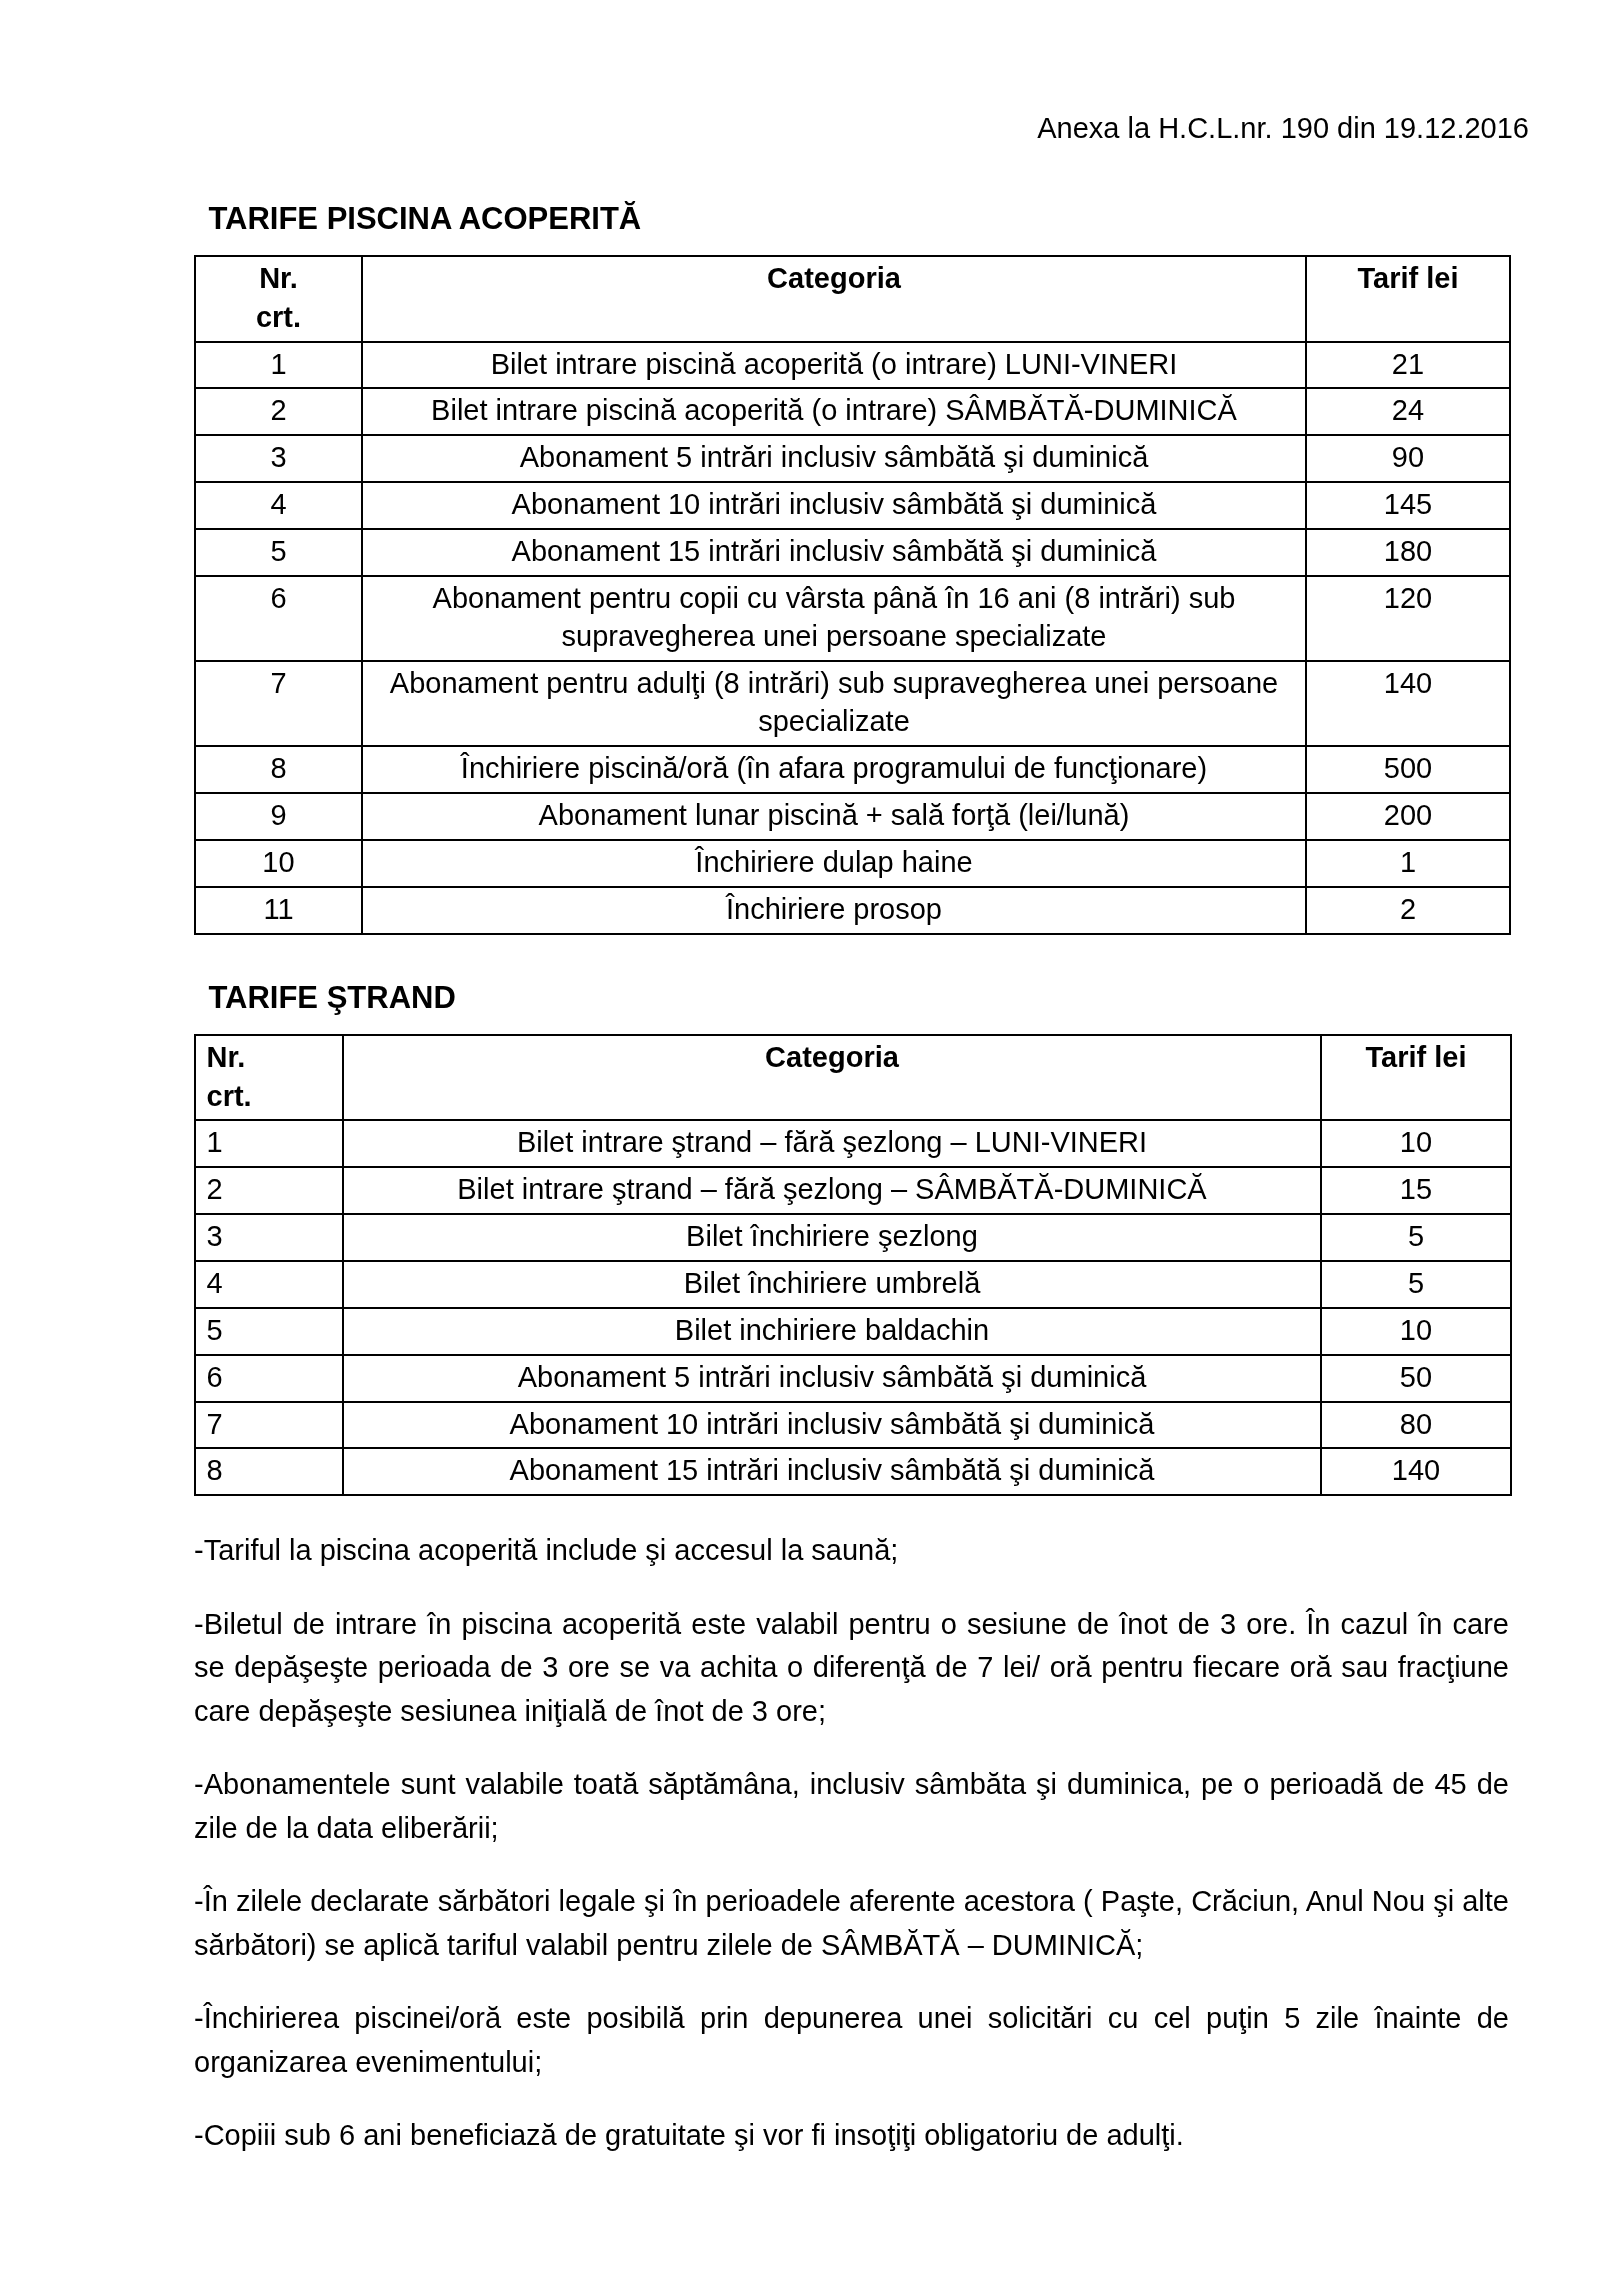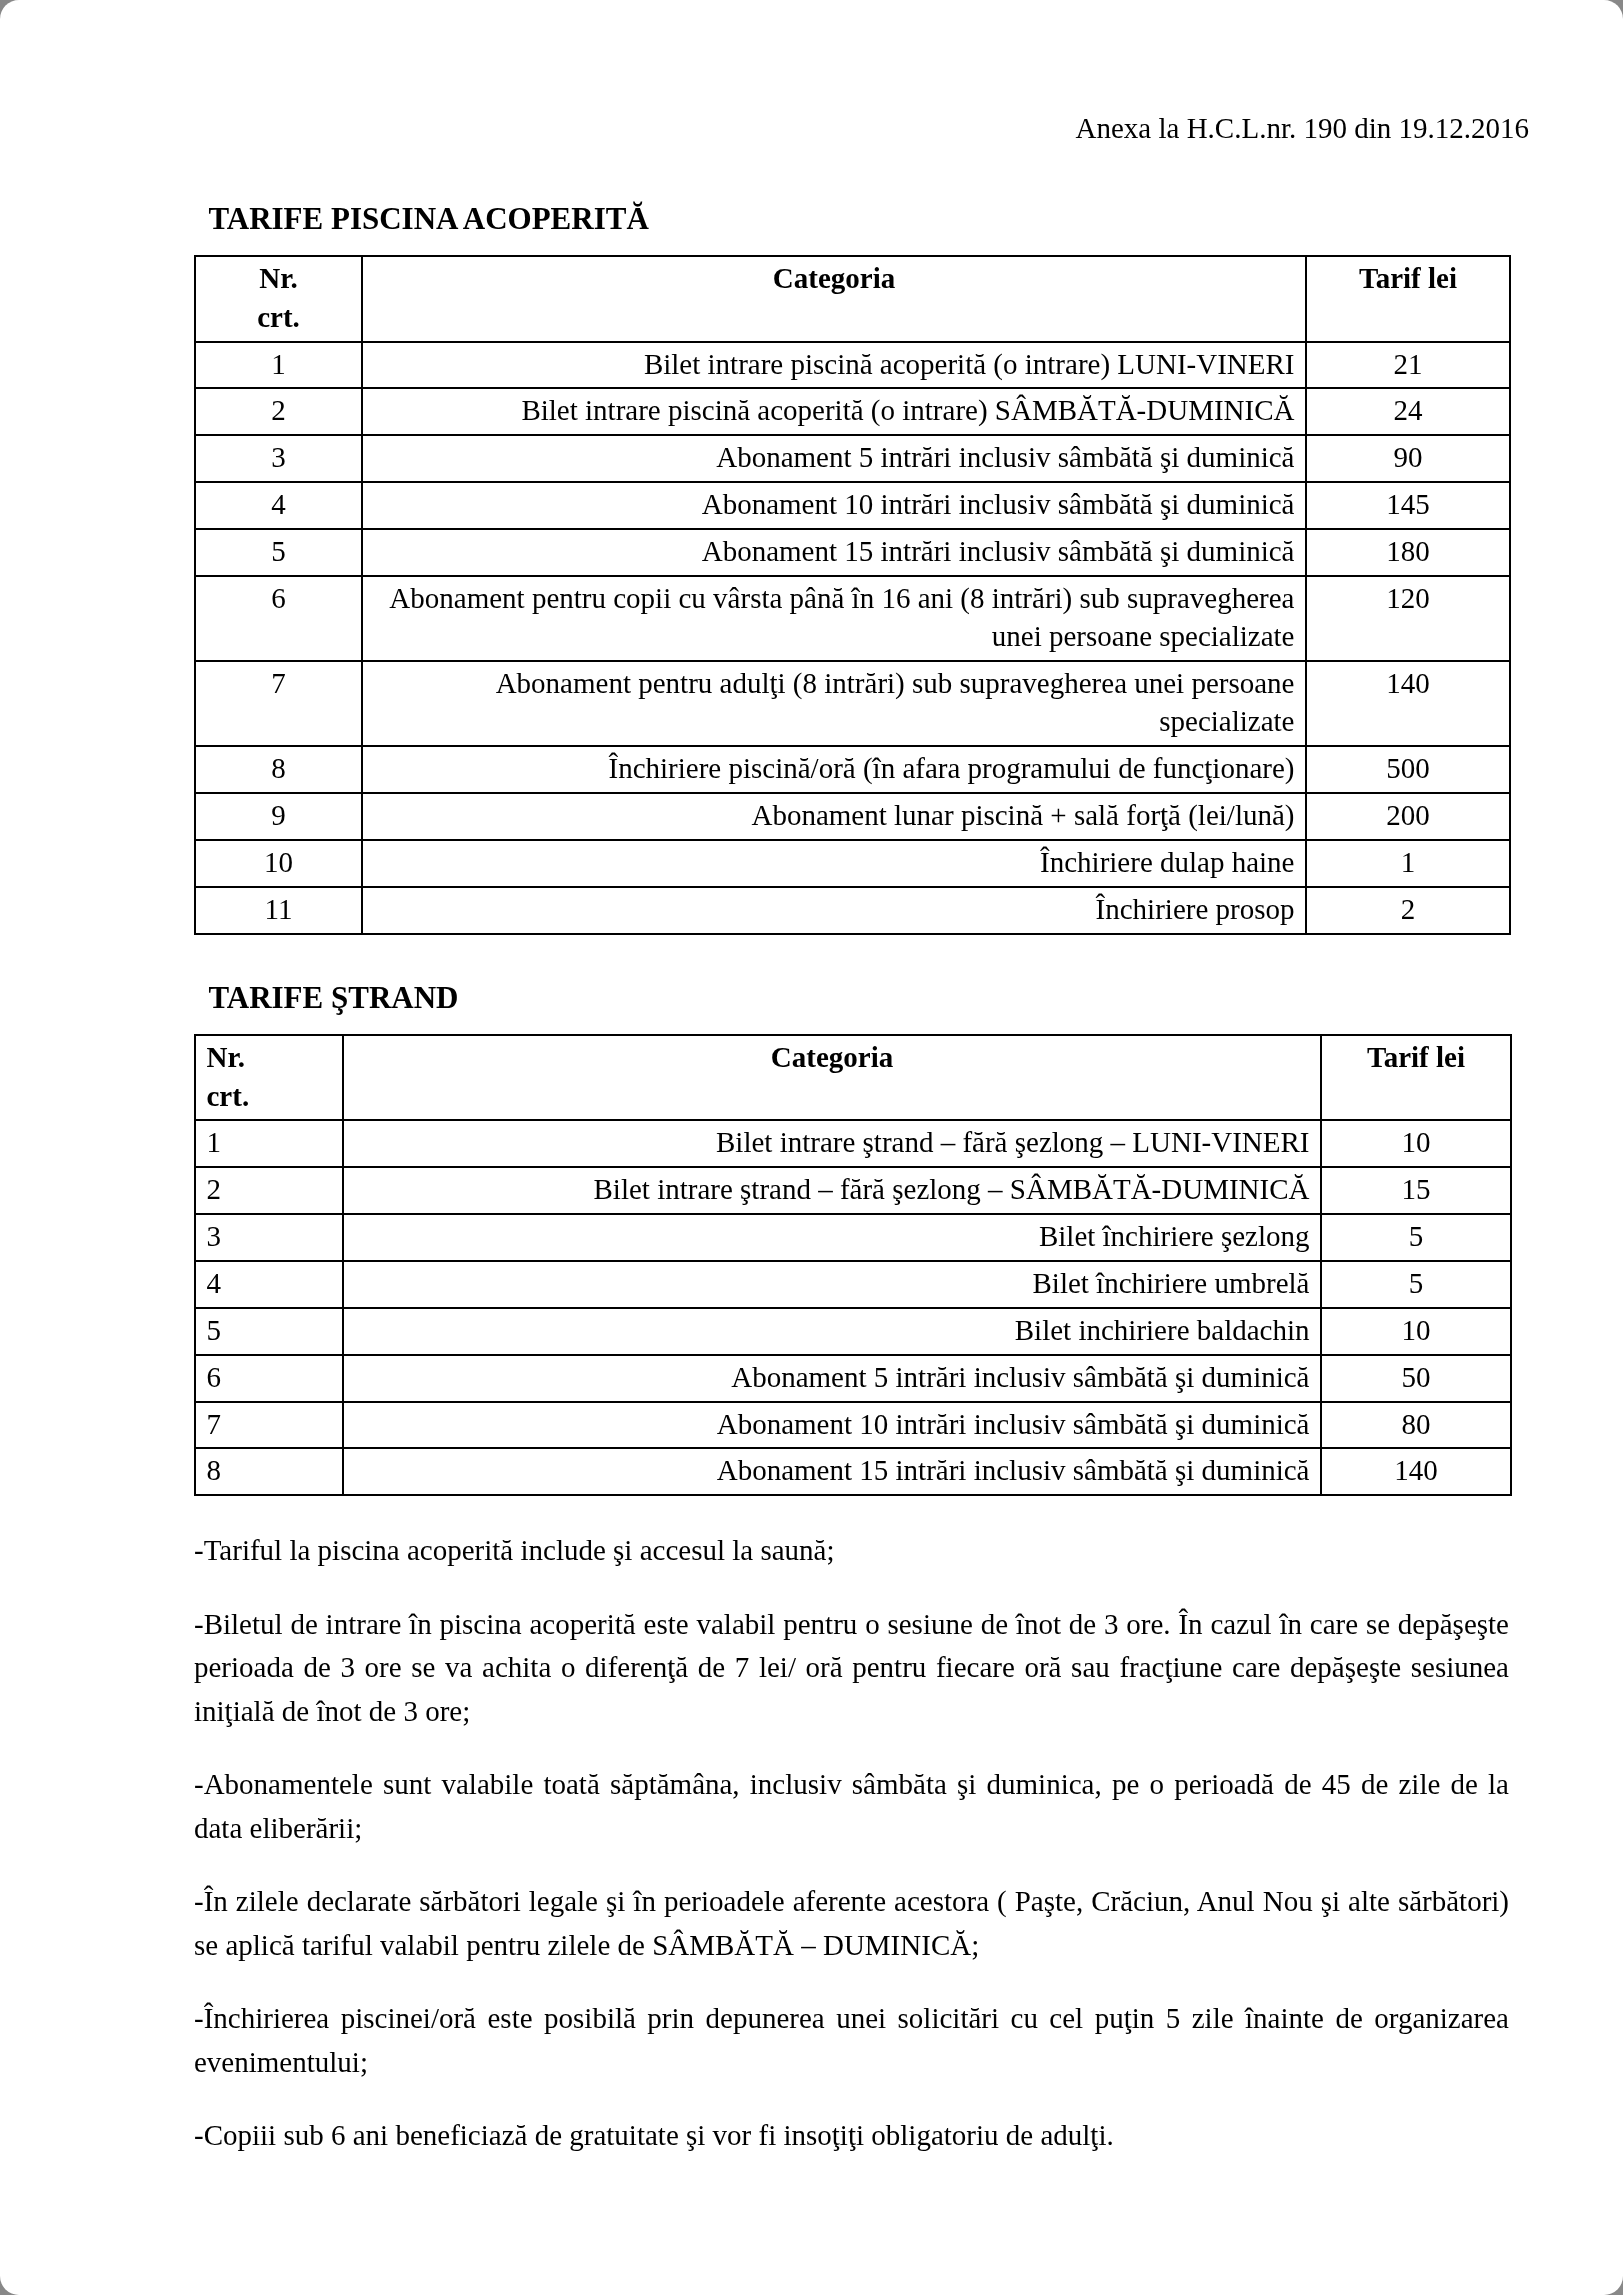--- a/index.html
+++ b/index.html
@@ -1,22 +1,22 @@
 <!DOCTYPE html>
 <html style="font-size:10.5px"><head>
 <meta charset="utf-8">
 <style>
   * { margin:0; padding:0; box-sizing:border-box; }
   html, body { background:#888; }
   .page {
     width:1623px; height:2295px;
     background:#ffffff; color:#000000;
-    font-family:Liberation Serif, serif;
+    font-family:Liberation Sans, sans-serif;
     font-size:29px;
-    margin:0 auto; position:relative; overflow:hidden;border-radius:19px;
+    margin:0 auto; position:relative; overflow:hidden;
   }
   .content { padding:110px 94px 0 194px; }
 
   .annex-header { text-align:right; line-height:1.3; }
 
   .doc-title {
     font-weight:bold; font-size:31px; line-height:1.25;
     margin-top:52px; padding-left:14.4px;
   }
   .doc-title.second { margin-top:44px; }
@@ -43,21 +43,21 @@
   table.t2 col.c-nr { width:148px; }
   table.t2 col.c-cat { width:978px; }
   table.t2 col.c-tarif { width:190px; }
 
   
   table.tariff th.h-cat, table.tariff th.h-tarif { text-align:center; }
   table.t1 th.h-nr { text-align:center; }
   table.t2 th.h-nr { text-align:left; }
   table.t1 td.col-nr { text-align:center; }
   table.t2 td.col-nr { text-align:left; }
-  table.tariff td.col-cat { text-align:right; }
+  table.tariff td.col-cat { text-align:center; }
   table.tariff td.col-tarif { text-align:center; }
   .h-line { display:block; }
 
   .notes { margin-top:33px; width:1315px; }
   .notes p {
     line-height:1.5; text-align:justify; margin-top:30px;
   }
   .notes p:first-child { margin-top:0; }
 </style>
 </head>

